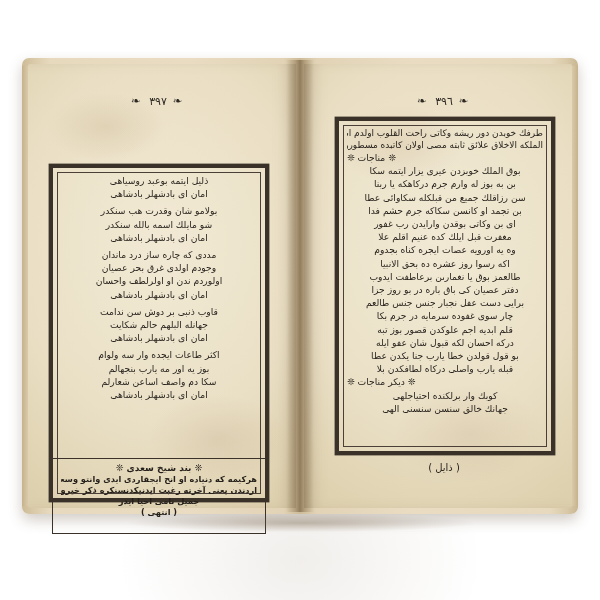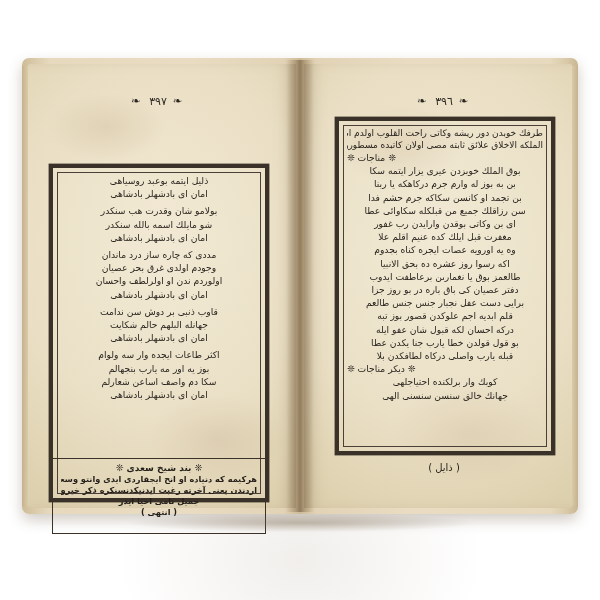--- a/index.html
+++ b/index.html
@@ -259,29 +259,30 @@
       </div>
 
       <div class="frame right">
         <div class="frame-inner"></div>
         <div class="lines">
           <span class="ln head">طرفك خوبدن دور ريشه وكاتى راحت القلوب اولدم اشبو نصيحت اخلاقى</span>
           <span class="ln head">الملكه الاخلاق علائق ثابته مصى اولان كاتبده مسطورودر</span>
           <span class="ln center">❊ مناجات ❊</span>
           <span class="ln">بوق الملك خوبزدن عيرى يزار ايتمه سكا</span>
           <span class="ln">بن به بوز له وارم جرم دركاهكه يا ربنا</span>
+          <span class="ln">سن رزاقلك جميع من قبلكله سكاوائى عطا</span>
           <span class="ln">بن تجمد او كانسن سكاكه جرم حشم فدا</span>
-          <span class="ln">سن رزاقلك جميع من قبلكله سكاوائى عطا</span>
           <span class="ln">اى بن وكاتى بوقدن وارايدن رب غفور</span>
           <span class="ln">مغفرت قبل ايلك كده عنيم اقلم علا</span>
           <span class="ln">وه يه اورويه عصات ايجره كناه بجدوم</span>
           <span class="ln">اكه رسوا روز عشره ده بحق الانبيا</span>
           <span class="ln">طالعمز بوق يا نغمارىن برعاطفت ايدوب</span>
           <span class="ln">دفتر عصيان كى باق باره در بو روز جزا</span>
           <span class="ln">برايى دست عفل نجبار جنس جنس طالعم</span>
+          <span class="ln">چار سوى غفوده سرمايه در جرم بكا</span>
           <span class="ln">قلم ابديه اجم علوكدن قصور بوز تبه</span>
           <span class="ln">دركه احسان لكه قبول شان عفو ايله</span>
           <span class="ln">بو قول قولدن خطا يارب جنا يكدن عطا</span>
           <span class="ln">قبله يارب واصلى دركاه لطافكدن بلا</span>
           <span class="ln center">❊ ديكر مناجات ❊</span>
           <span class="ln">كوبك وار برلكنده احتياجلهى</span>
           <span class="ln">جهانك خالق سنسن سنسنى الهى</span>
         </div>
       </div>
 

